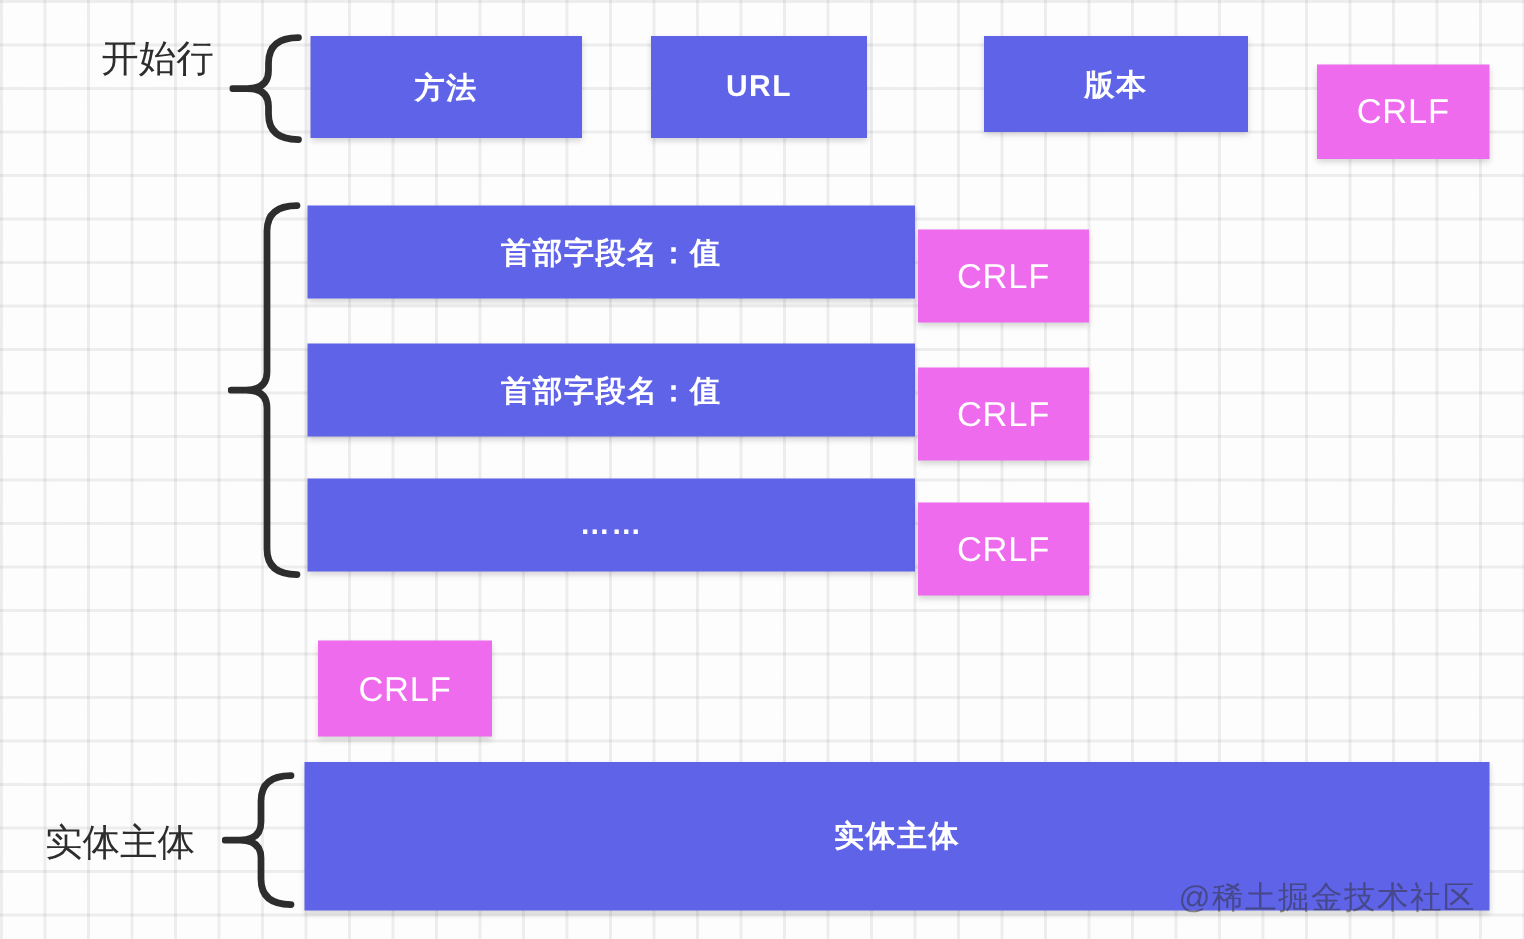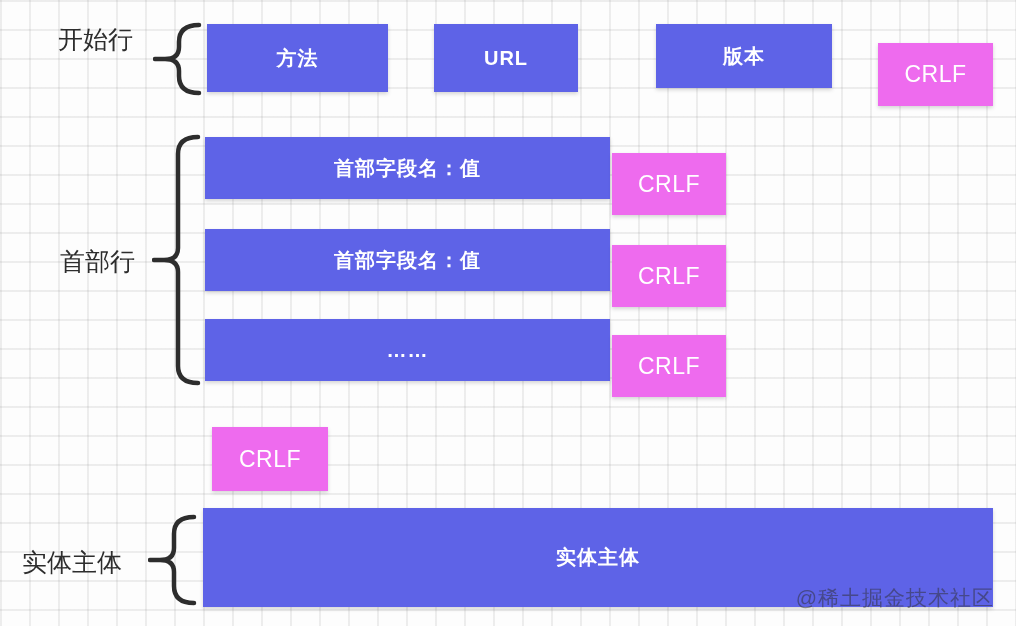--- a/index.html
+++ b/index.html
@@ -22,26 +22,27 @@
   }
   .purple{background:#5e63e7;}
   .pink{background:#ee6bee;}
   .cn{font-weight:bold;font-size:20px;letter-spacing:1px;}
   .crlf-text{font-size:23px;letter-spacing:0.5px;font-weight:400;margin-top:16px;}
   .side-label{
     position:absolute;
     color:#2d2d2d;
     font-size:25px;
     line-height:31px;
+    text-align:center;
   }
   .brace{position:absolute;}
   .brace path{stroke:#2d2d2d;stroke-width:4.5;fill:none;stroke-linecap:round;stroke-linejoin:round;}
   .watermark{
     position:absolute;
-    top:584px;right:22px;
+    top:584px;right:32px;
     font-size:21px;
     color:rgba(45,45,45,0.5);
     letter-spacing:1px;
     white-space:nowrap;
   }
 
   
   .lbl-request{left:58px;top:24px;width:94px;}
   .brace-request{left:153px;top:22px;}
   .box-method{left:207px;top:24px;width:181px;height:68px;}
@@ -75,21 +76,20 @@
     <div>开始行</div>
   </div>
   <svg class="brace brace-request" width="50" height="74" viewBox="0 0 50 74">
     <path d="M46 3Q26 3 26 20L26 25Q26 37 12 37L2 37L12 37Q26 37 26 49L26 54Q26 71 46 71"></path>
   </svg>
   <div class="box purple cn box-method">方法</div>
   <div class="box purple cn box-url">URL</div>
   <div class="box purple cn box-version">版本</div>
   <div class="box pink crlf-text box-crlf1">CRLF</div>
 
-  <div class="side-label lbl-header">首部行</div>
   <svg class="brace brace-header" width="52" height="252" viewBox="0 0 52 252">
     <path d="M46 3Q26 3 26 20L26 114Q26 126 12 126L2 126L12 126Q26 126 26 138L26 232Q26 249 46 249"></path>
   </svg>
 
   <div class="box purple cn hrow-field hrow-0">首部字段名：值</div>
   <div class="box pink crlf-text hrow-crlf hrow-0">CRLF</div>
 
   <div class="box purple cn hrow-field hrow-1">首部字段名：值</div>
   <div class="box pink crlf-text hrow-crlf hrow-1">CRLF</div>
 

